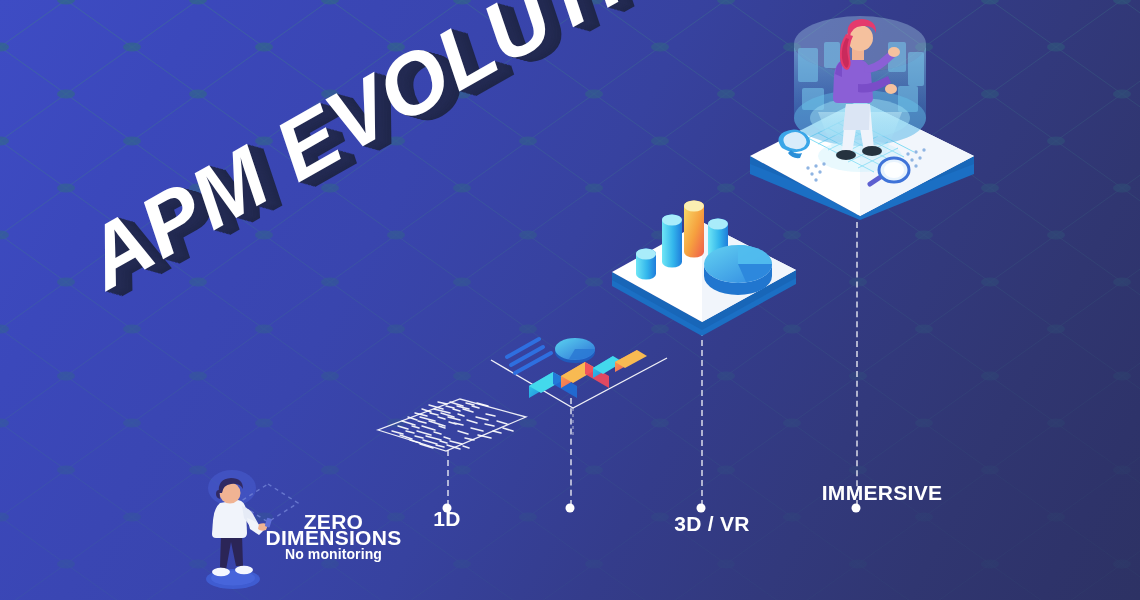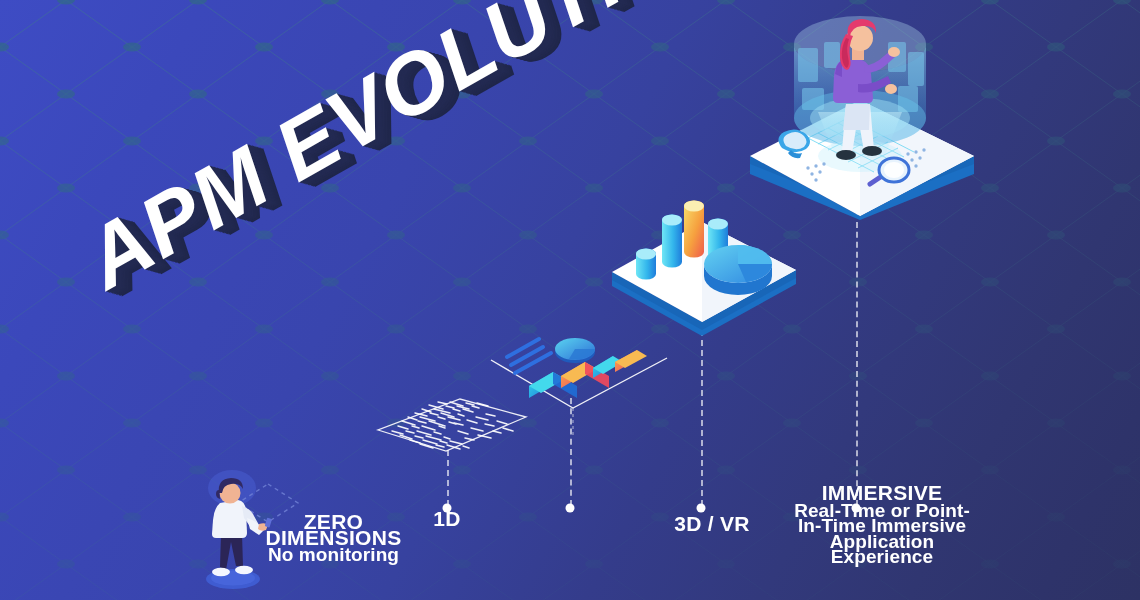--- a/index.html
+++ b/index.html
@@ -73,21 +73,21 @@
   }
   .stage-label .ttl {
     display:block;
     font-size:21px;
     font-weight:bold;
     letter-spacing:.3px;
     margin-bottom:2px;
   }
   .stage-label .desc {
     display:block;
-    font-size:19px;
+    font-size:14px;
     font-weight:bold;
     letter-spacing:.1px;
   }
   #label-zero { left:246px; top:514px; width:175px; }
   #label-1d   { left:394px; top:511px; width:106px; }
   #label-2d   { left:509px; top:511px; width:125px; }
   #label-3d   { left:637px; top:516px; width:150px; }
   #label-im   { left:786px; top:485px; width:176px;margin-left:8px; }
 
   
@@ -401,16 +401,15 @@
     <span class="ttl">1D</span>
   </div>
 
 
   <div id="label-3d" class="stage-label">
     <span class="ttl">3D / VR</span>
   </div>
 
   <div id="label-im" class="stage-label">
     <span class="ttl">IMMERSIVE</span>
-    <span class="desc">Real-Time or Point-In-Time Immersive Application Experience</span>
   </div>
 
 </div>
 
 </body></html>

